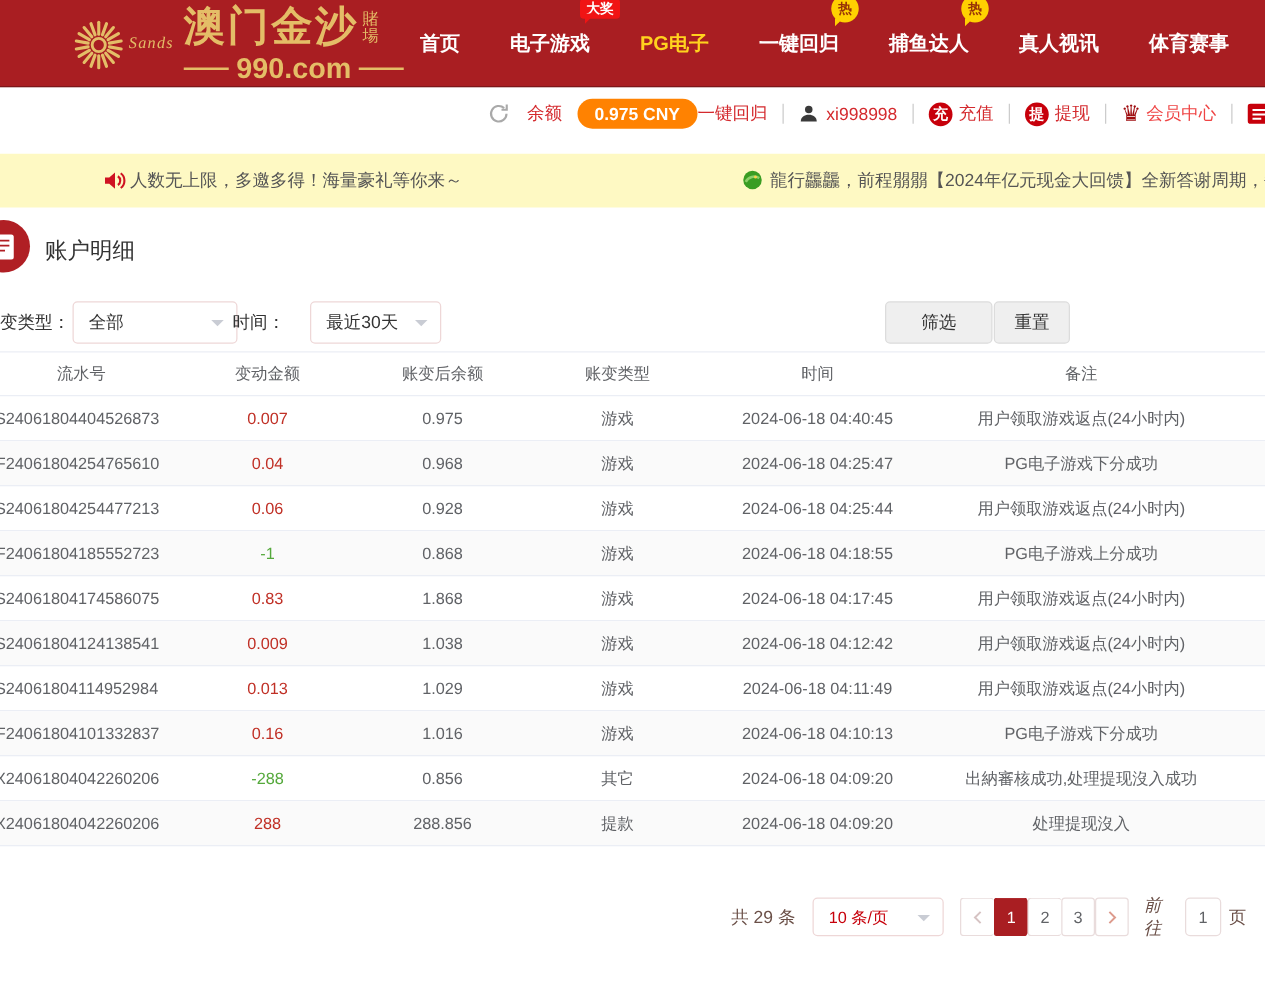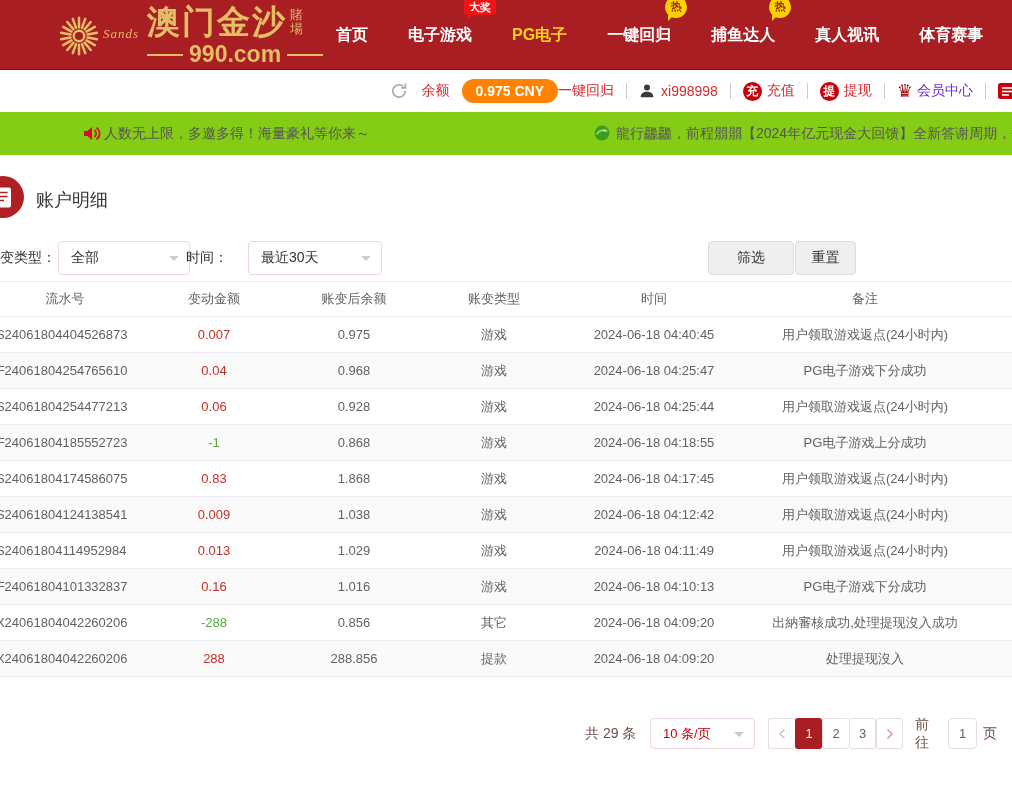--- a/index.html
+++ b/index.html
@@ -44,48 +44,48 @@
     display:flex; align-items:center; justify-content:flex-end; font-size:14px; }
   .ub { display:flex; align-items:center; white-space:nowrap; }
   .ub-red { color:#d42a2e; }
   .ub-gap { margin-left:14px; }
   .balance-pill { background:#ff8201; color:#fff; font-weight:bold; border-radius:14px;
     padding:4px 14px; margin-left:12px; font-size:14px; }
   .ub-divider { width:1px; height:16px; background:#ccc; margin:0 12px; }
   .charge-circle { width:19px; height:19px; border-radius:50%; background:#c7000b; color:#fff;
     font-size:12px; font-weight:bold; display:flex; align-items:center; justify-content:center;
     margin-right:5px; }
-  .member-teal { color:#6d28d9; }
+  .member-teal { color:#ef4444; }
   .crown { color:#9e0b0e; font-size:18px; line-height:18px; margin-right:4px; }
   .msg-icon-wrap { margin:0 -8px 0 0; }
 
   
-  .announce { position:absolute; left:0; top:112px; width:1012px; height:43px;
-    background:#84cc16; overflow:hidden; }
+  .announce { position:absolute; left:0; top:123px; width:1012px; height:43px;
+    background:#fef9c3; overflow:hidden; }
   .announce .sp-icon { position:absolute; left:82px; top:11px; }
   .announce .a-text1 { position:absolute; left:104px; top:13px; font-size:14px; color:#555;
     white-space:nowrap; }
   .announce .dragon { position:absolute; left:593px; top:12px; }
   .announce .a-text2 { position:absolute; left:616px; top:13px; font-size:14px; color:#555;
     white-space:nowrap; }
 
   
   .title-icon { position:absolute; left:-18px; top:176px; width:42px; height:42px;
     border-radius:50%; background:#b01f24; display:flex; align-items:center; justify-content:center; }
   .page-title { position:absolute; left:36px; top:188px; font-size:18px; color:#333; }
 
   
   .filter-label { position:absolute; top:249px; font-size:14px; color:#333; white-space:nowrap; }
   .f-label-type { left:-14px; }
   .f-label-time { left:186px; }
   .select-box { position:absolute; top:241px; height:34px; border:1px solid #eed7d7;
     border-radius:4px; background:#fff; display:flex; align-items:center; font-size:14px;
     color:#333; padding-left:12px; cursor:pointer; }
   .sel-type { left:58px; width:132px; }
-  .sel-time { left:248px; width:134px; }
+  .sel-time { left:248px; width:105px; }
   .caret { position:absolute; right:10px; top:14px; width:0; height:0;
     border:5px solid transparent; border-top-color:#c9ccd4; }
   .f-btn { position:absolute; top:241px; height:34px; background:#efefef; border:1px solid #dcdcdc;
     border-radius:4px; font-size:14px; color:#333; display:flex; align-items:center;
     justify-content:center; cursor:pointer; }
   .btn-filter { left:708px; width:86px; }
   .btn-reset { left:795px; width:61px; }
 
   
   .acct-table { position:absolute; left:-14px; top:281px; width:1074px; }
@@ -107,21 +107,21 @@
   .pg-size { position:absolute; left:650px; top:2px; width:105px; height:31px;
     border:1px solid #eed7d7; border-radius:4px; display:flex; align-items:center;
     padding-left:12px; color:#c7000b; font-size:13px; cursor:pointer; background:#fff;text-align:right; }
   .pg-size .caret { top:13px; }
   .pager { position:absolute; left:768px; top:2px; display:flex; }
   .page-btn { min-width:27px; height:31px; border:1px solid #e9dcdc; border-radius:3px;
     background:#fff; color:#606266; font-size:13px; display:flex; align-items:center;
     justify-content:center; margin-right:0; cursor:pointer; border-right-width:0; }
   .pager .page-btn:last-child { border-right-width:1px; }
   .page-btn.active { background:#a91e22; border-color:#a91e22; color:#fff; }
-  .pg-goto-label { position:absolute; left:915px; color:#6b5048; }
+  .pg-goto-label { position:absolute; left:915px; color:#6b5048;font-style:italic; }
   .pg-input { position:absolute; left:948px; top:2px; width:29px; height:31px;
     border:1px solid #e9dcdc; border-radius:4px; text-align:center; font-size:13px;
     color:#606266; font-family:inherit; }
   .pg-unit { position:absolute; left:983px; color:#6b5048; }
 </style>
 </head>
 <body>
 
 <div class="screen">
 

